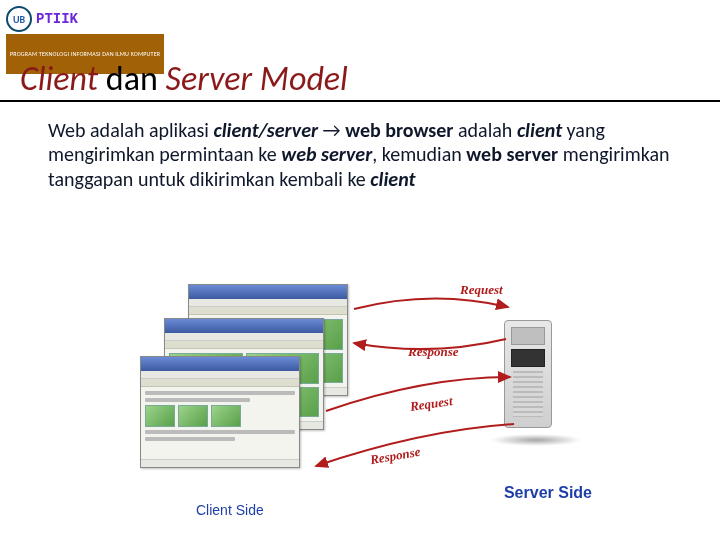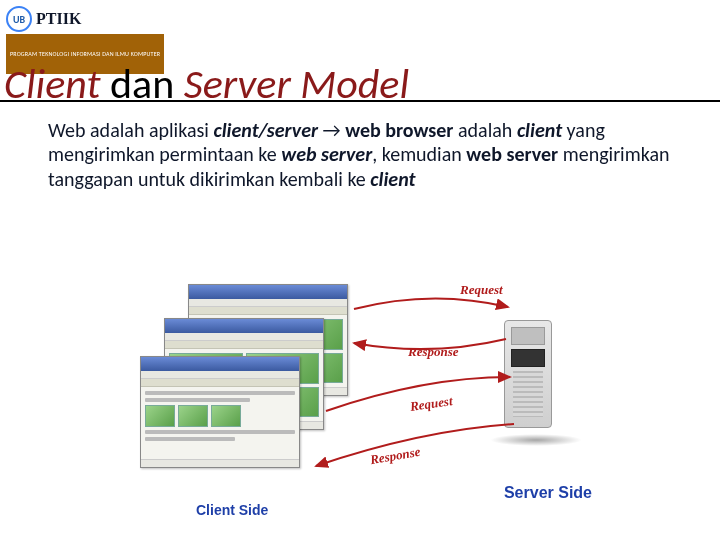--- a/index.html
+++ b/index.html
@@ -1,26 +1,26 @@
 <!DOCTYPE html>
 <html><head>
 <meta charset="utf-8">
 <style>
   * { margin: 0; padding: 0; box-sizing: border-box; }
   html, body { width: 720px; height: 540px; background: #fff; font-family: Calibri, Arial, sans-serif; overflow: hidden; }
   .slide { width: 720px; height: 540px; position: relative; }
 
   
   .logo-bar { position: absolute; top: 6px; left: 6px; display: flex; align-items: center; gap: 4px; }
-  .logo-mark { width: 26px; height: 26px; border-radius: 50%; background: #fff; border: 2px solid #3b82f6; display: flex; align-items: center; justify-content: center; font-size: 10px; font-weight: bold; color: #1e5aa8; }
-  .logo-text { font-family: Liberation Serif, serif; font-weight: 800; font-size: 16px; color: #0f172a; letter-spacing: 0px; }
+  .logo-mark { width: 26px; height: 26px; border-radius: 50%; background: #fff; border: 2px solid #0c4a6e; display: flex; align-items: center; justify-content: center; font-size: 10px; font-weight: bold; color: #1e5aa8; }
+  .logo-text { font-family: Liberation Mono, monospace; font-weight: 800; font-size: 14px; color: #6d28d9; letter-spacing: 0px; }
   .logo-tag { position: absolute; top: 34px; left: 6px; background: #a16207; color: #fff; font-size: 6px; padding: 16px 4px; letter-spacing: 0.2px; }
 
   
-  .title { position: absolute; top: 58px; left: 4px; right: 12px; font-family: Calibri, sans-serif; font-size: 42px; color: #000; font-style: normal; }
+  .title { position: absolute; top: 58px; left: 20px; right: 12px; font-family: Calibri, sans-serif; font-size: 34px; color: #000; font-style: normal; }
   .title .em { font-style: italic; color: #8a1a1a; }
   .title-underline { position: absolute; top: 100px; left: 0; right: 0; height: 2px; background: #000; }
 
   
   .body-box { position: absolute; top: 118px; left: 48px; right: 40px; font-size: 20px; line-height: 1.22; color: #0f172a; }
   .body-box b { font-weight: 700; }
   .body-box i { font-style: italic; }
 
   
   .diagram { position: absolute; top: 284px; left: 140px; width: 460px; height: 260px; }
@@ -41,21 +41,21 @@
   .bwin.w2 { top: 34px; left: 24px; z-index: 2; }
   .bwin.w3 { top: 72px; left: 0; z-index: 3; }
 
   .server { position: absolute; right: 18px; top: 36px; width: 92px; height: 120px; }
   .tower { position: absolute; left: 14px; top: 0; width: 48px; height: 108px; background: linear-gradient(#e8e8e8,#cfcfcf); border: 1px solid #999; border-radius: 4px; }
   .tower:before { content:""; position:absolute; top:6px; left:6px; right:6px; height:16px; background:#bfbfbf; border:1px solid #9a9a9a; }
   .tower:after { content:""; position:absolute; top:28px; left:6px; right:6px; height:16px; background:#333; border:1px solid #222; }
   .vents { position:absolute; top:50px; left:8px; right:8px; bottom:10px; background: repeating-linear-gradient(#bbb,#bbb 2px,#d8d8d8 2px,#d8d8d8 5px); }
   .servershadow { position:absolute; left:0; right:0; bottom:-6px; height:12px; background: radial-gradient(ellipse at center, rgba(0,0,0,.35), rgba(0,0,0,0) 70%); }
 
-  .label-client { position: absolute; left: 56px; top: 218px; color: #1e3fa8; font-weight: 700; font-size: 14px; font-family: Arial, sans-serif; }
+  .label-client { position: absolute; left: 56px; top: 218px; color: #1e3fa8; font-weight: 400; font-size: 14px; font-family: Arial, sans-serif; }
   .label-server { position: absolute; right: 8px; top: 200px; color: #1e3fa8; font-weight: 700; font-size: 16px; font-family: Arial, sans-serif; }
 
   .arrow { position:absolute; height: 14px; display:flex; align-items:center; }
   .arrow .arrlabel { font-family: Georgia, 'Times New Roman', serif; font-style: italic; font-weight: 700; font-size: 13px; color: #b11c1c; position:absolute; white-space:nowrap; }
 
   .arrow svg { overflow: visible; }
 
   .req1 { left: 212px; top: 14px; width: 160px; }
   .req1 .arrlabel { left: 108px; top: -16px; }
   .resp1 { left: 210px; top: 54px; width: 160px; }

